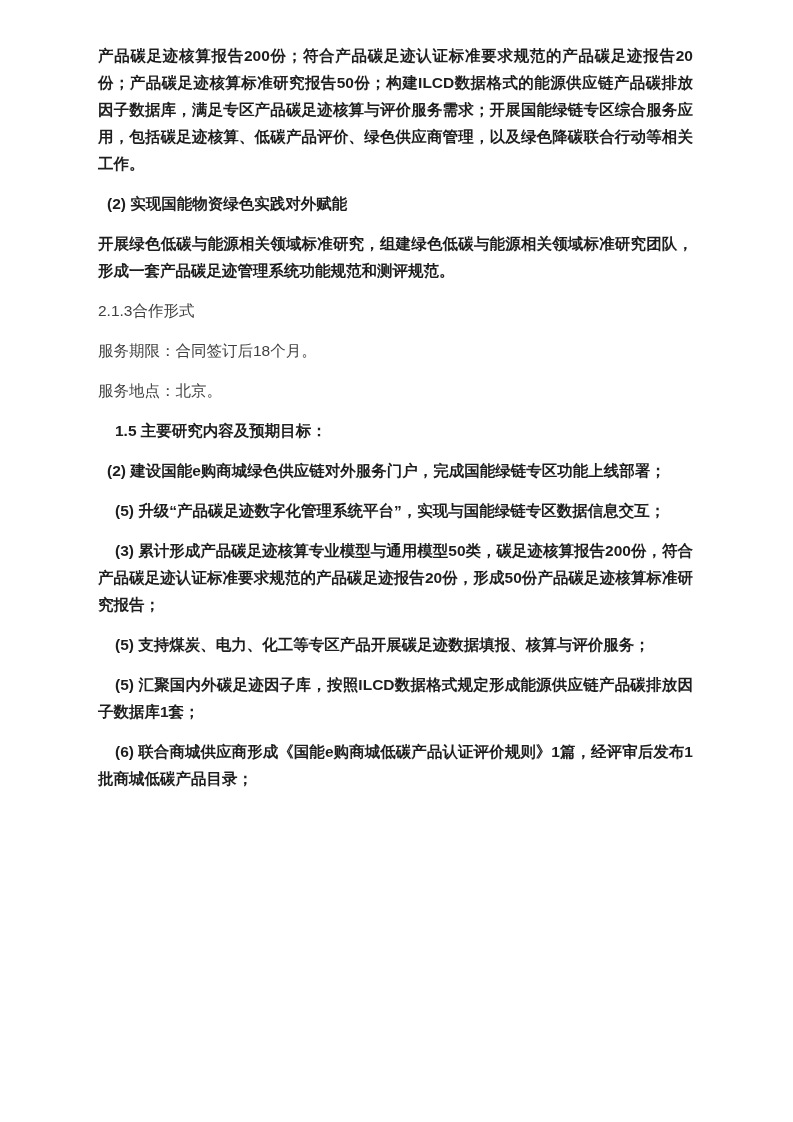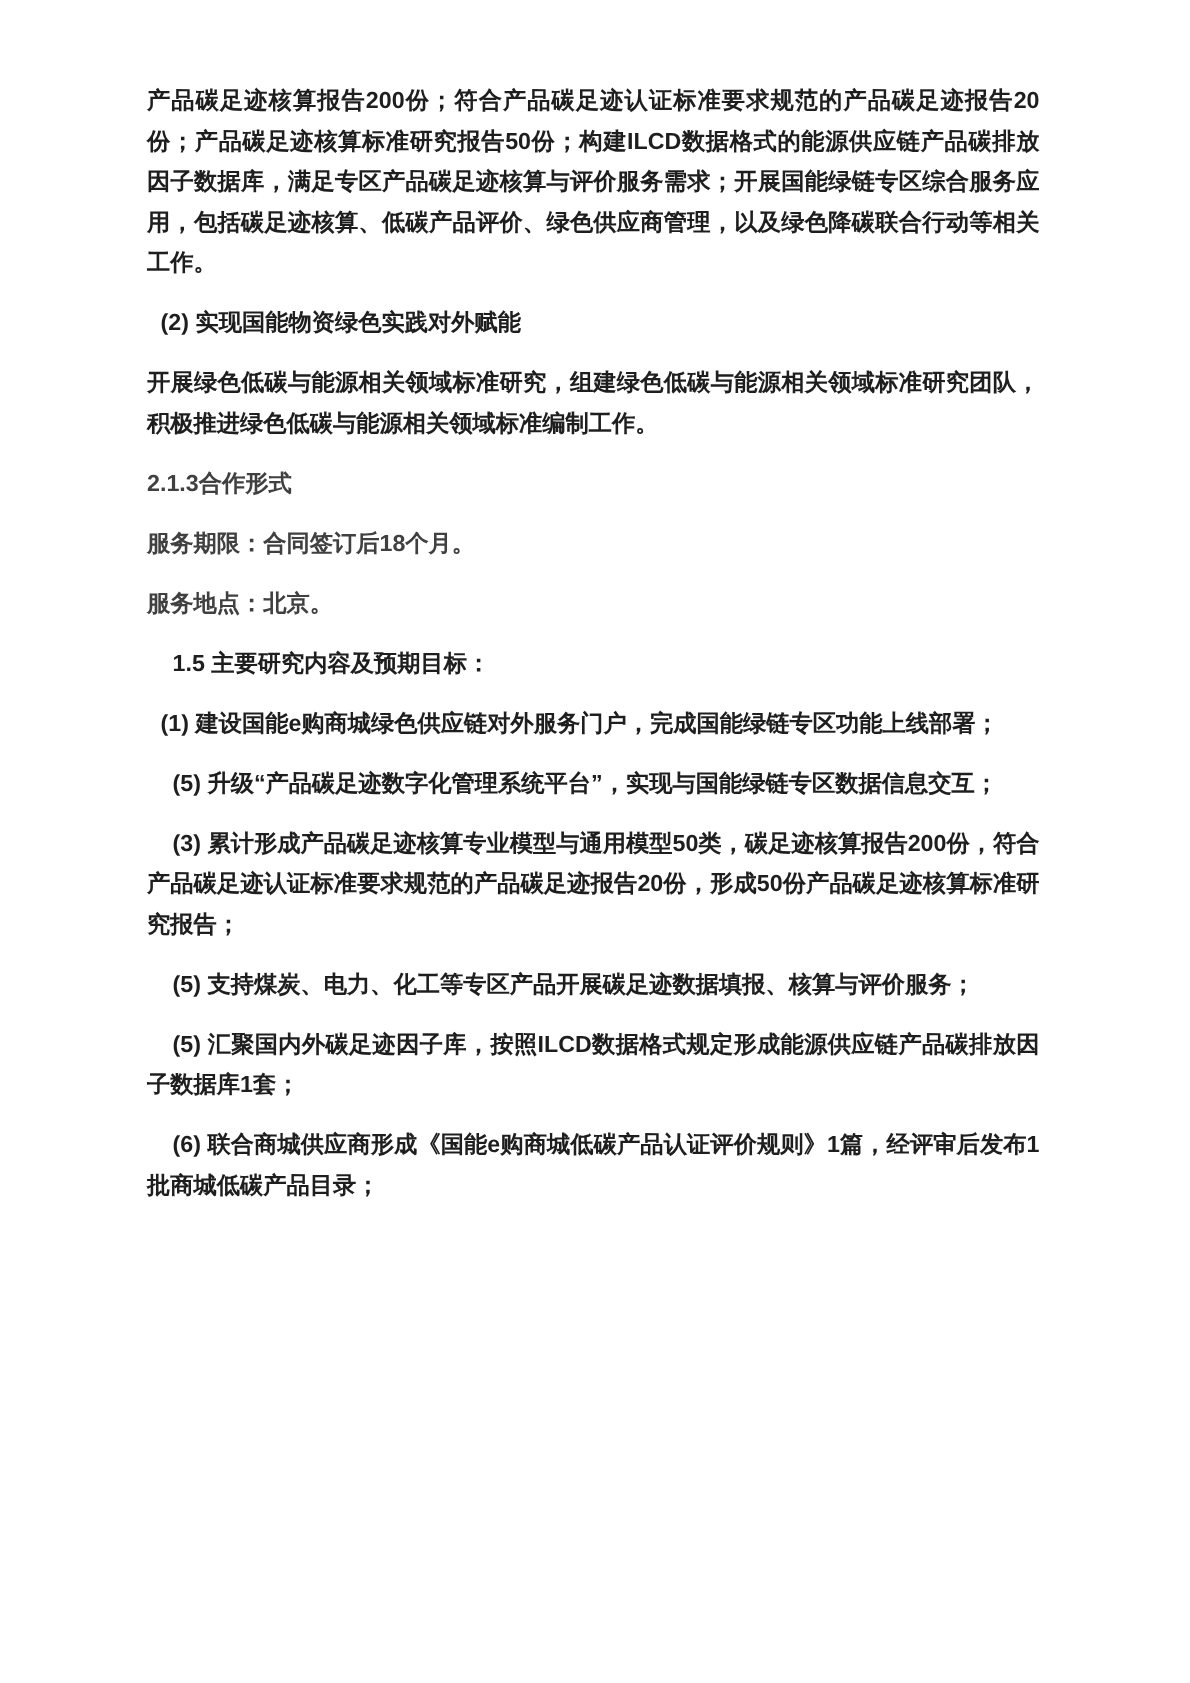--- a/index.html
+++ b/index.html
@@ -9,51 +9,50 @@
   }
   .page {
     position: relative;
     width: 793px;
     height: 1068px;
     box-sizing: border-box;
     background: #ffffff;
     padding: 42px 100px 0 98px;
     font-family: "Liberation Sans", "DejaVu Sans", sans-serif;
     overflow: hidden;
-    margin-top: 12px;
   }
   .blk {
     margin: 0 0 13px 0;
     font-size: 15.5px;
     line-height: 27px;
     text-align: justify;
     text-justify: inter-ideograph;
     word-break: break-all;
   }
   .bold {
     font-weight: bold;
     color: #1e1e1e;
   }
   .reg {
-    font-weight: bold;
+    font-weight: normal;
     color: #404040;
   }
   .ind1 { text-indent: 9px; }
   .ind2 { text-indent: 17px; }
 </style>
 </head>
 <body>
 
 <div class="page">
   <p class="blk bold">产品碳足迹核算报告200份；符合产品碳足迹认证标准要求规范的产品碳足迹报告20份；产品碳足迹核算标准研究报告50份；构建ILCD数据格式的能源供应链产品碳排放因子数据库，满足专区产品碳足迹核算与评价服务需求；开展国能绿链专区综合服务应用，包括碳足迹核算、低碳产品评价、绿色供应商管理，以及绿色降碳联合行动等相关工作。</p>
   <p class="blk bold ind1">(2) 实现国能物资绿色实践对外赋能</p>
-  <p class="blk bold">开展绿色低碳与能源相关领域标准研究，组建绿色低碳与能源相关领域标准研究团队，积极推进绿色低碳与能源相关领域标准编制工作。</p>
+  <p class="blk bold">开展绿色低碳与能源相关领域标准研究，组建绿色低碳与能源相关领域标准研究团队，形成一套产品碳足迹管理系统功能规范和测评规范。</p>
   <p class="blk reg">2.1.3合作形式</p>
   <p class="blk reg">服务期限：合同签订后18个月。</p>
   <p class="blk reg">服务地点：北京。</p>
   <p class="blk bold ind2">1.5 主要研究内容及预期目标：</p>
-  <p class="blk bold ind1">(1) 建设国能e购商城绿色供应链对外服务门户，完成国能绿链专区功能上线部署；</p>
+  <p class="blk bold ind1">(2) 建设国能e购商城绿色供应链对外服务门户，完成国能绿链专区功能上线部署；</p>
   <p class="blk bold ind2">(5) 升级“产品碳足迹数字化管理系统平台”，实现与国能绿链专区数据信息交互；</p>
   <p class="blk bold ind2">(3) 累计形成产品碳足迹核算专业模型与通用模型50类，碳足迹核算报告200份，符合产品碳足迹认证标准要求规范的产品碳足迹报告20份，形成50份产品碳足迹核算标准研究报告；</p>
   <p class="blk bold ind2">(5) 支持煤炭、电力、化工等专区产品开展碳足迹数据填报、核算与评价服务；</p>
   <p class="blk bold ind2">(5) 汇聚国内外碳足迹因子库，按照ILCD数据格式规定形成能源供应链产品碳排放因子数据库1套；</p>
   <p class="blk bold ind2">(6) 联合商城供应商形成《国能e购商城低碳产品认证评价规则》1篇，经评审后发布1批商城低碳产品目录；</p>
 </div>
 
 </body></html>

